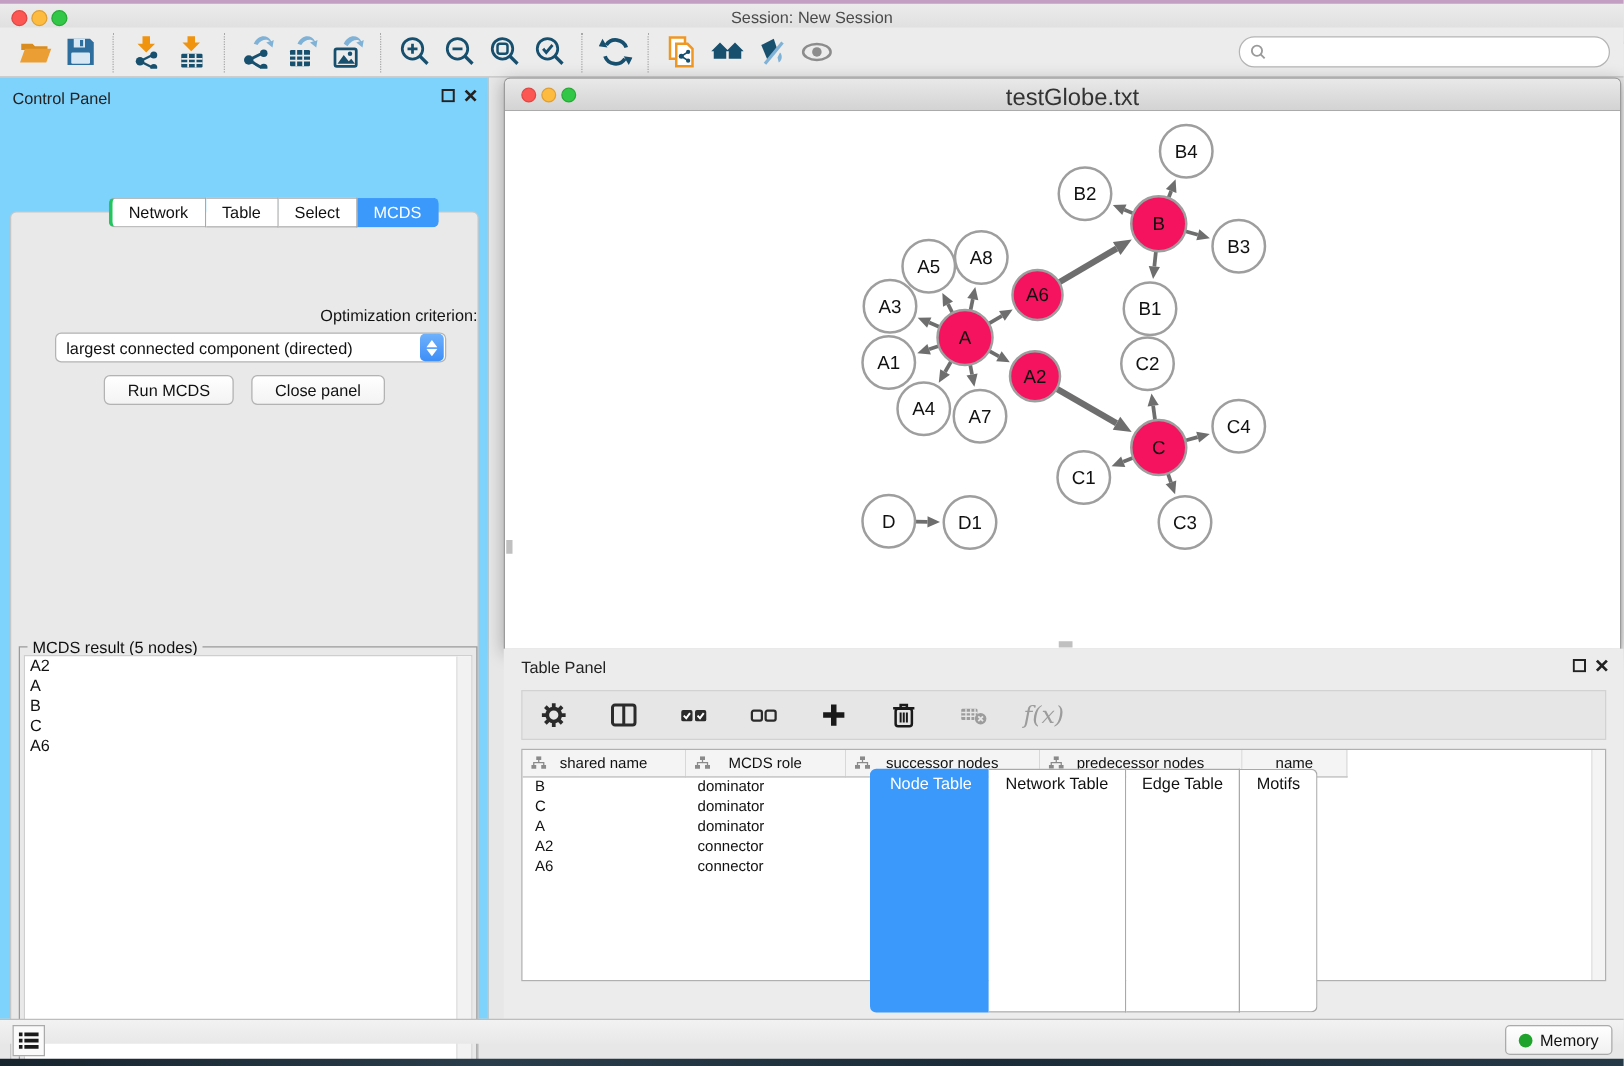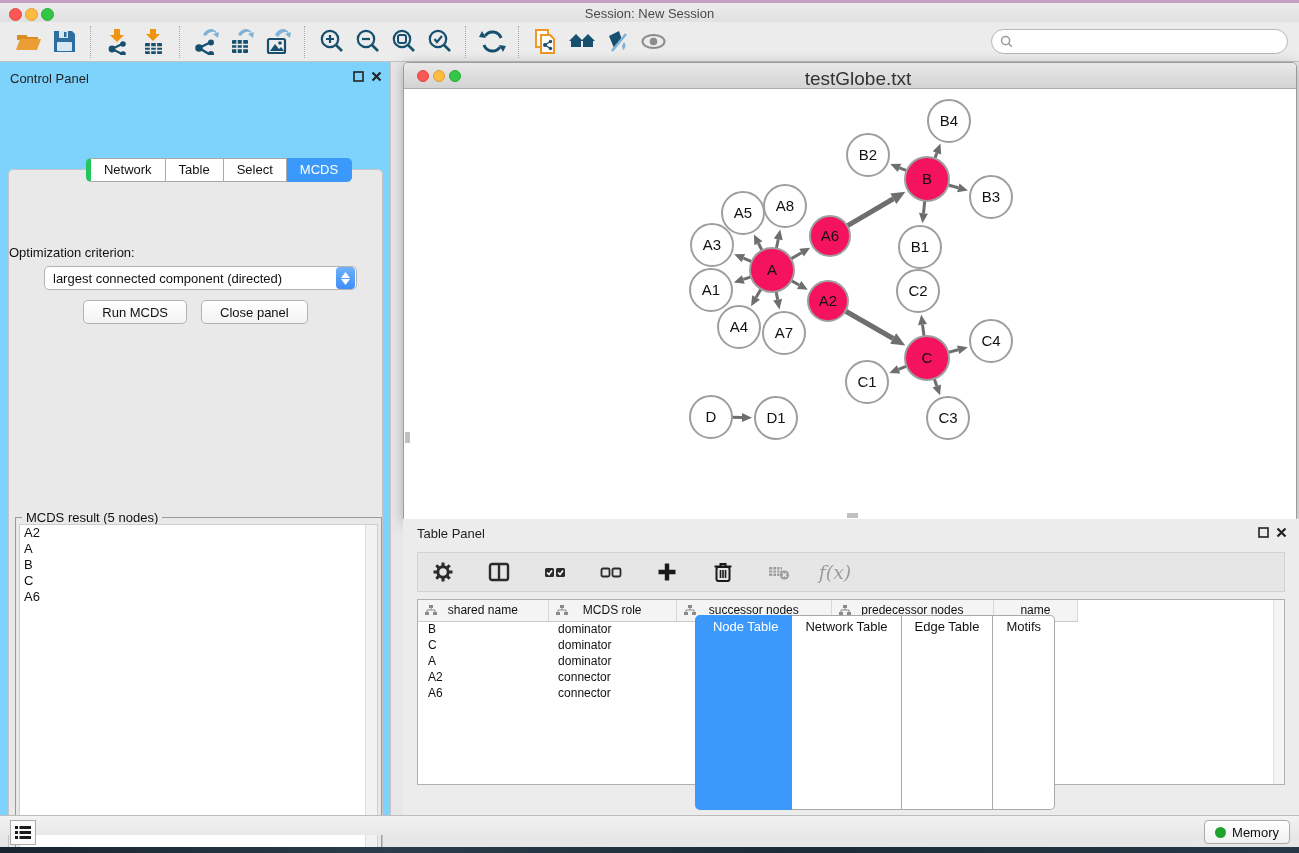--- a/index.html
+++ b/index.html
@@ -30,25 +30,25 @@
   .control-panel { position:absolute; left:0; top:62px; width:391px; height:753px; background:#7dd3fc; border-right:1px solid #c5c5c5; }
   .panel-header { position:relative; height:30px; }
   .panel-header .ph-title { position:absolute; left:10px; top:9px; font-size:13px; color:#222; }
   .ph-btns { position:absolute; right:8px; top:9px; display:flex; gap:7px; }
   .ph-btns svg { width:11px; height:11px; }
   .cp-inner { position:absolute; left:8px; top:107px; width:375px; height:695px;
     background:#e9e9e9; border:1px solid #c6c6c6; border-radius:5px; }
   .tabrow { position:absolute; top:96px; left:0; width:100%; display:flex; justify-content:center; z-index:3; }
   .tab { font-size:13px; color:#111; background:#fff; border:1px solid #a9a9a9; border-left:none;
     padding:3px 13px 4px; cursor:default; }
-  .tab:first-child { border-left:5px solid #22c55e; border-radius:5px 0 0 5px;margin-left:48px; }
+  .tab:first-child { border-left:3px solid #22c55e; border-radius:5px 0 0 5px;margin-left:48px; }
   .tab:last-child { border-radius:0 5px 5px 0; }
   .tab.active { background:#3b99fc; border-color:#3b99fc; color:#fff; }
 
-  .opt-label { position:absolute; top:75px; width:100%; text-align:left; font-size:13px; color:#111; }
+  .opt-label { position:absolute; top:75px; width:100%; text-align:right; font-size:13px; color:#111; }
   .dropdown { position:absolute; left:35px; top:96px; width:313px; height:24px; background:#fff;
     border:1px solid #b3b3b3; border-radius:5px; display:flex; align-items:center; }
   .dropdown .dd-text { flex:1; font-size:13px; padding-left:8px; color:#111; white-space:nowrap; }
   .dd-arrows { width:19px; height:22px; margin-right:1px; border-radius:4px;
     background:linear-gradient(#6fb1fb,#3d8ef8); display:flex; flex-direction:column; align-items:center; justify-content:center; gap:1px; }
   .cp-buttons { position:absolute; top:130px; width:100%; display:flex; justify-content:center; gap:14px; }
   .btn { font-size:13px; color:#111; background:linear-gradient(#ffffff,#f3f3f3);
     border:1px solid #b3b3b3; border-radius:5px; height:24px; padding:0 18px; }
 
   .groupbox { position:absolute; left:6px; top:347px; width:367px; height:342px; border:1px solid #9a9a9a; }

